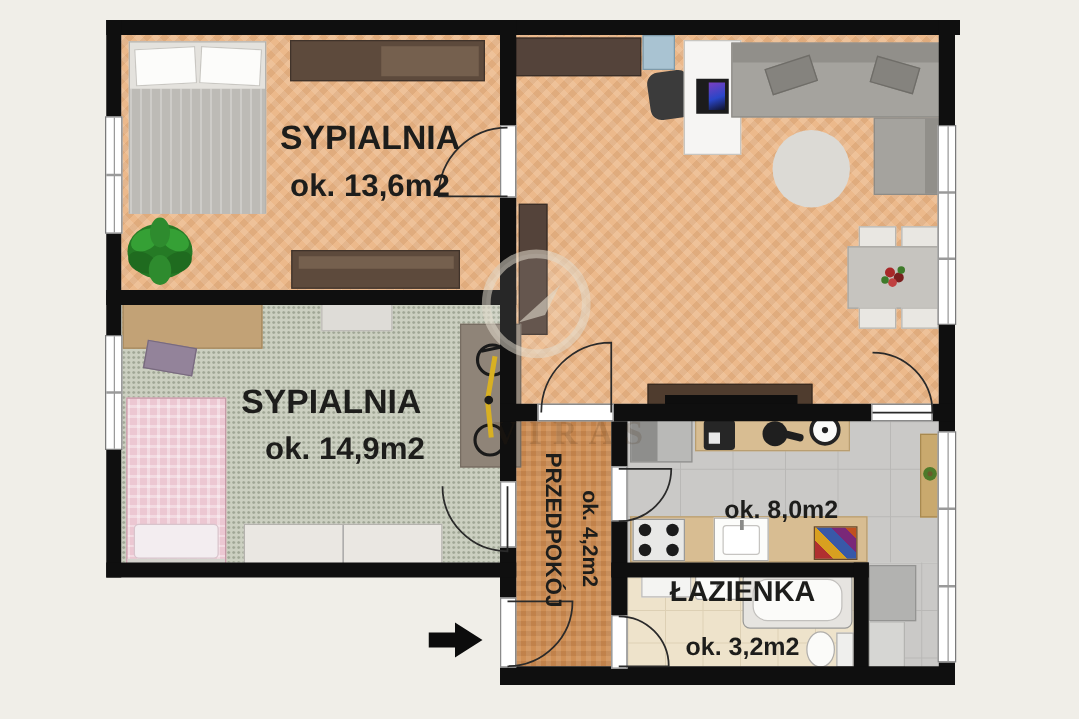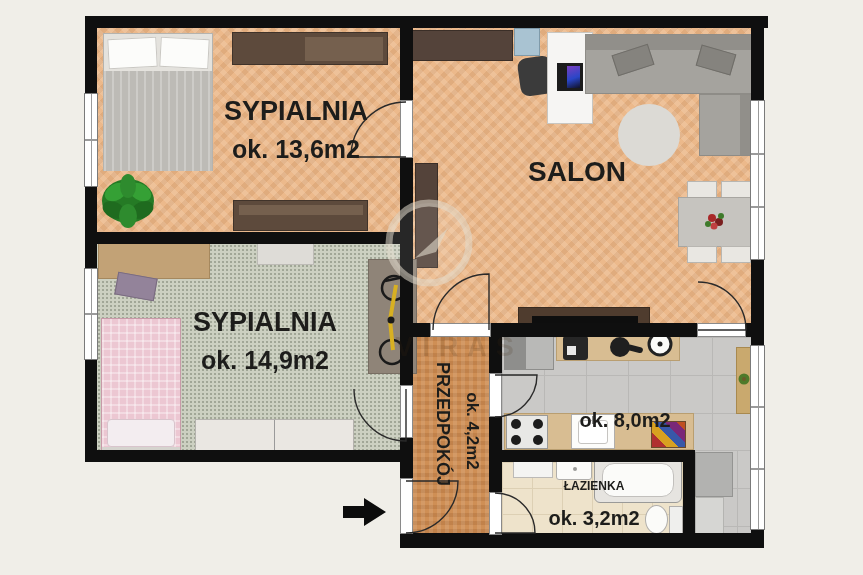--- a/index.html
+++ b/index.html
@@ -211,35 +211,34 @@
     <path d="M 433 330 A 56 56 0 0 1 489 274 L 489 330"></path>
     <path d="M 698 282 A 48 48 0 0 1 746 330 L 698 330"></path>
     <path d="M 495 417 A 42 42 0 0 0 537 375 L 495 375"></path>
     <path d="M 495 493 A 40 40 0 0 1 535 533 L 495 533"></path>
   </svg>
 
   <svg class="overlay" width="863" height="575">
     <circle cx="429" cy="243" r="40" fill="rgba(255,255,255,0.10)" stroke="rgba(225,218,204,0.55)" stroke-width="7"></circle>
     <path d="M 415 258 L 448 228 L 436 252 Z" fill="rgba(225,218,204,0.6)"></path>
   </svg>
-  <div class="wm-text" style="left:459px;top:347px;">VIRAS</div>
+  <div class="wm-text" style="left:459px;top:347px;font-family:Liberation Serif, serif;">VIRAS</div>
 
   <svg class="overlay" width="863" height="575">
     <path d="M 343 506 L 364 506 L 364 498 L 386 512 L 364 526 L 364 518 L 343 518 Z" fill="#0c0c0c"></path>
   </svg>
 
   <div class="label" style="left:296px;top:111px;font-size:27px;">SYPIALNIA</div>
   <div class="label" style="left:296px;top:149px;font-size:25px;">ok. 13,6m2</div>
 
-  <div class="label" style="left:577px;top:172px;font-size:28px;">SALON</div>
 
   <div class="label" style="left:265px;top:322px;font-size:27px;">SYPIALNIA</div>
-  <div class="label" style="left:265px;top:360px;font-size:25px;">ok. 14,9m2</div>
+  <div class="label" style="left:276px;top:360px;font-size:25px;">ok. 14,9m2</div>
 
   <div class="label vert" style="left:443px;top:424px;font-size:18px;">PRZEDPOKÓJ</div>
   <div class="label vert" style="left:472px;top:431px;font-size:17px;">ok. 4,2m2</div>
 
-  <div class="label" style="left:625px;top:420px;font-size:20px;">ok. 8,0m2</div>
-
-  <div class="label" style="left:594px;top:486px;font-size:12px;">ŁAZIENKA</div>
+  <div class="label" style="left:625px;top:408px;font-size:20px;">ok. 8,0m2</div>
+
+  <div class="label" style="left:594px;top:473px;font-size:23px;">ŁAZIENKA</div>
   <div class="label" style="left:594px;top:518px;font-size:20px;">ok. 3,2m2</div>
 
 </div>
 
 </body></html>

